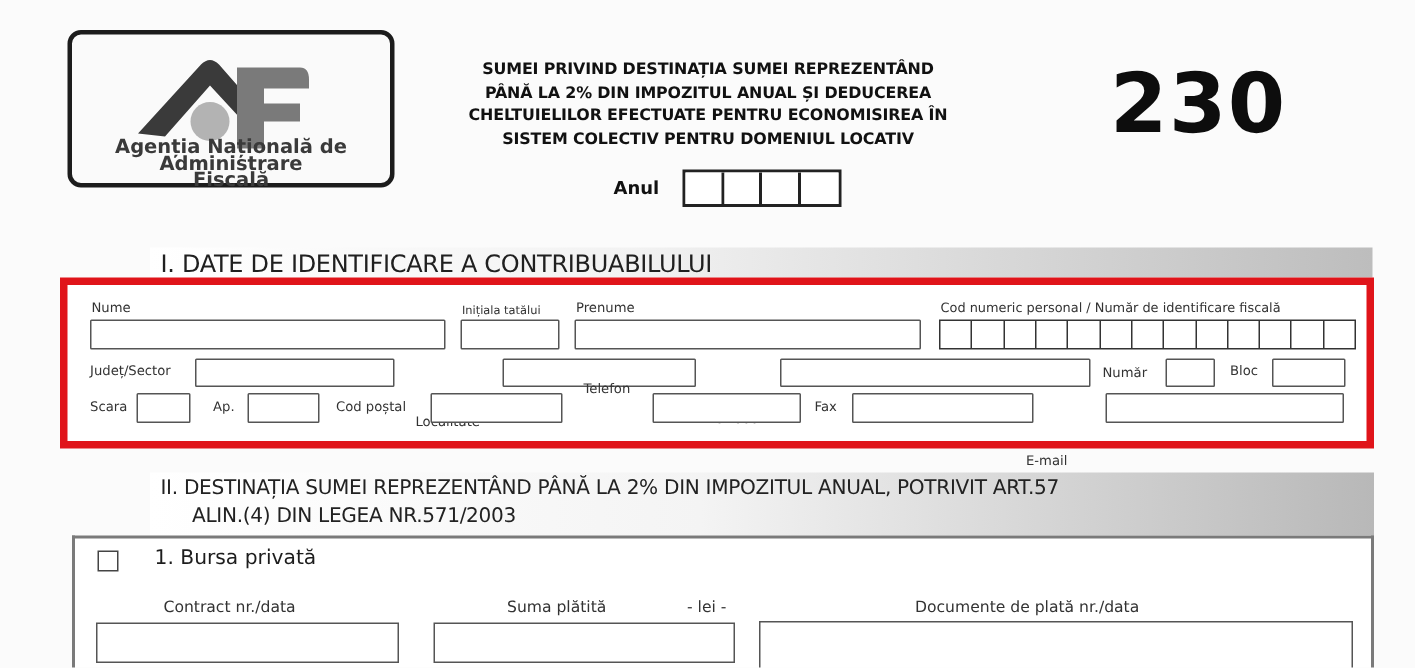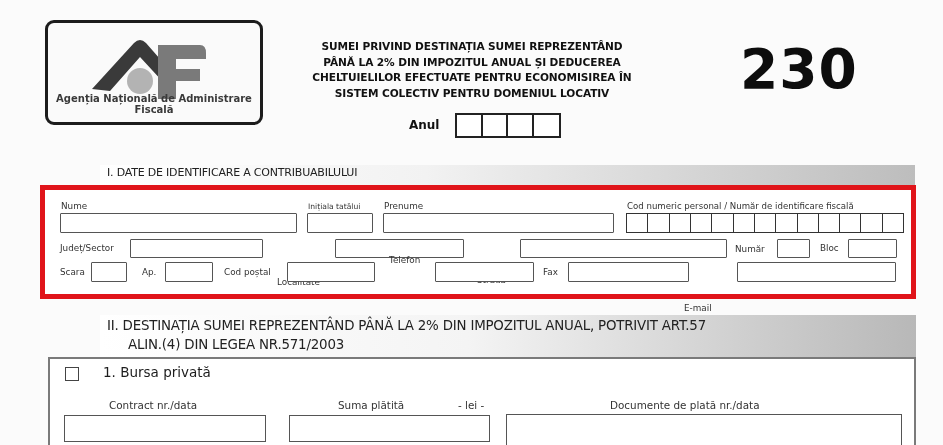--- a/index.html
+++ b/index.html
@@ -3,33 +3,33 @@
   <meta charset="utf-8">
   <style>
     * { box-sizing: border-box; margin: 0; padding: 0; }
     html, body { width: 943px; height: 445px; overflow: hidden; background: #fbfbfb; }
     body { position: relative; font-family: "DejaVu Sans", sans-serif; color: #1a1a1a; }
     .abs { position: absolute; }
 
     
     .logo-box { left: 45px; top: 20px; width: 218px; height: 105px; border: 3px solid #1c1c1c; border-radius: 9px; background: #fafafa; }
     .logo-roof { left: 40px; top: 8px; width: 118px; height: 70px; }
-    .logo-text { left: 0; top: 70px; width: 212px; text-align: center; font-size: 10px; font-weight: bold; color: #3a3a3a; line-height: 11px; }
+    .logo-text { left: 0; top: 70px; width: 212px; text-align: center; font-size: 13px; font-weight: bold; color: #3a3a3a; line-height: 11px; }
 
     
     .title { left: 282px; top: 39px; width: 380px; text-align: center; font-size: 10.6px; font-weight: bold; line-height: 15.5px; color: #111; letter-spacing: -0.1px; }
     .year-label { left: 409px; top: 118px; font-size: 12px; font-weight: bold; color: #111; }
     .year-boxes { left: 455px; top: 113px; height: 25px; display: flex; border: 2px solid #222; }
     .year-cell { width: 25.5px; height: 21px; border-right: 2px solid #222; background: #fff; }
     .year-cell:last-child { border-right: none; }
     .form-number { left: 740px; top: 36px; font-size: 55px; font-weight: bold; color: #0d0d0d; letter-spacing: 1px; line-height: 66px; }
 
     
     .sec1-bar { left: 100px; top: 165px; width: 815px; height: 22px; background: linear-gradient(to right, #ffffff 0%, #f2f2f2 40%, #bdbdbd 100%); }
-    .sec1-title { left: 107px; top: 166px; font-size: 11px; color: #202020; letter-spacing: -0.2px; text-align: center; }
+    .sec1-title { left: 107px; top: 166px; font-size: 16px; color: #202020; letter-spacing: -0.2px; text-align: center; }
 
     .red-box { left: 40px; top: 185px; width: 876px; height: 114px; border: 5px solid #e0141a; background: #ffffff; }
 
     .lbl { font-size: 8.8px; color: #333; white-space: nowrap; }
     .lbl-sm { font-size: 7.6px; color: #333; white-space: nowrap; }
     .inp { border: 1.5px solid #555; background: #fff; border-radius: 1px; }
     .cnp { display: flex; border: 1.5px solid #333; height: 20px; background:#fff; }
     .cnp-cell { flex: 1; border-right: 1.5px solid #333; }
     .cnp-cell:last-child { border-right: none; }
 

